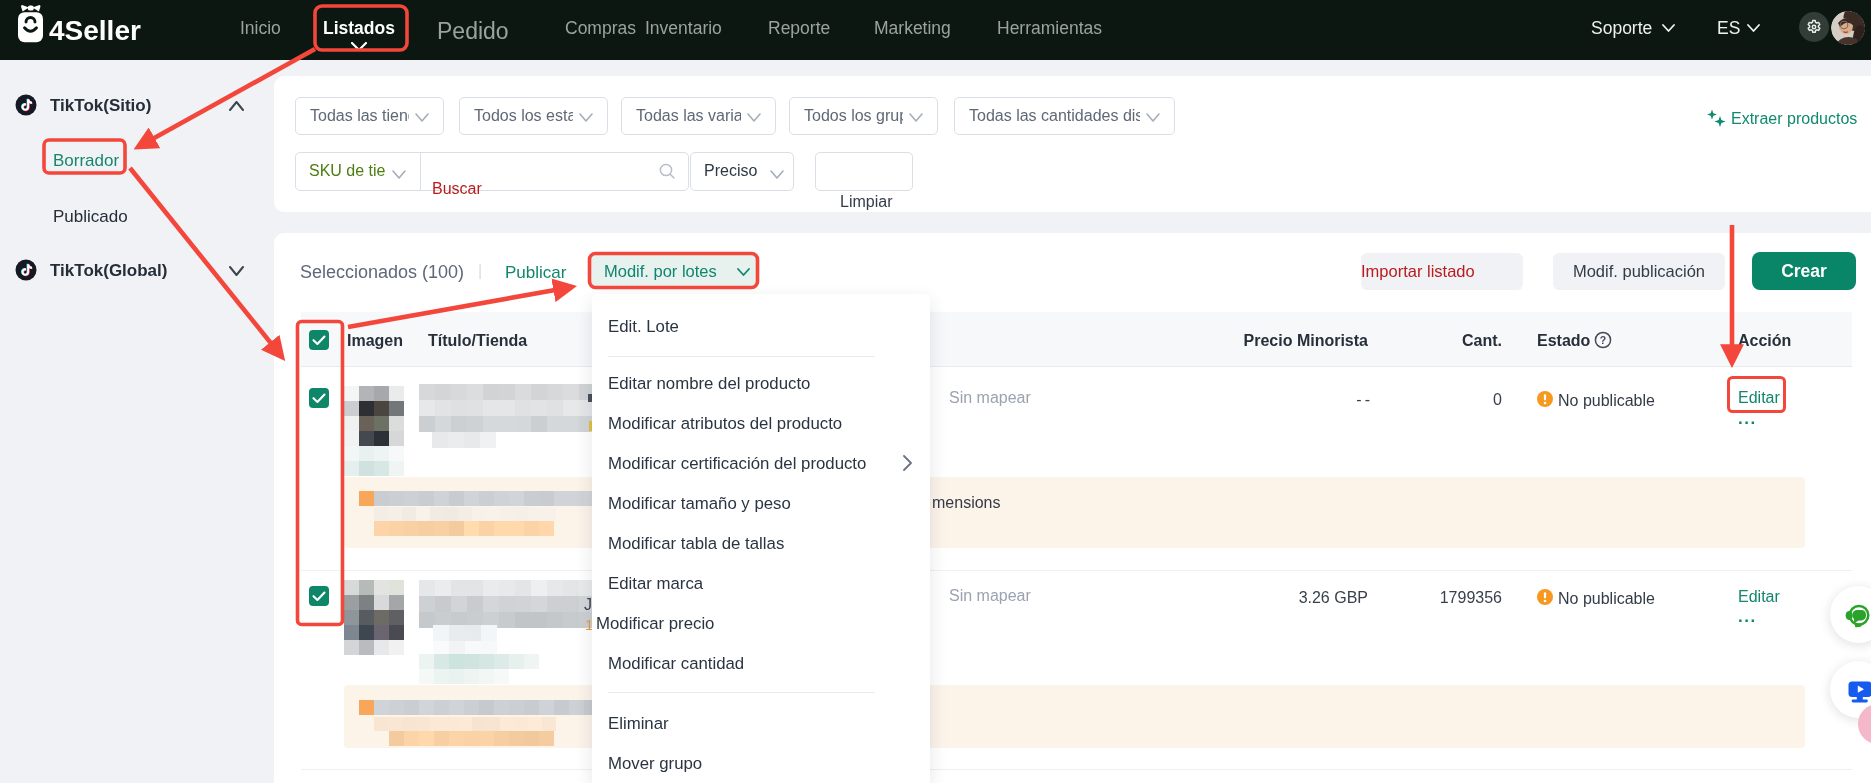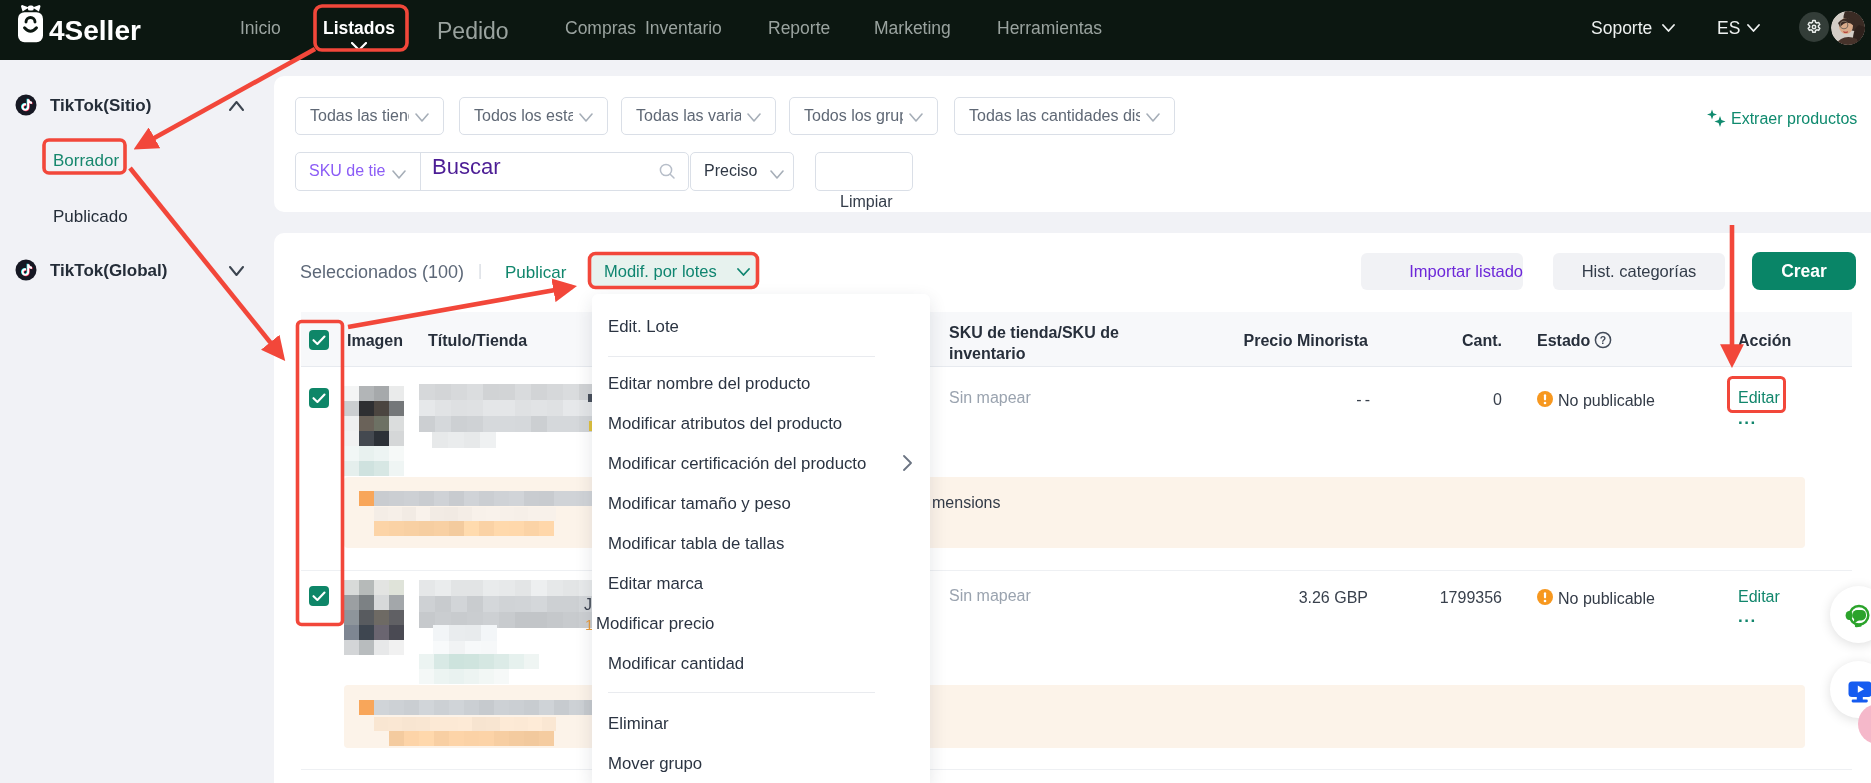--- a/index.html
+++ b/index.html
@@ -112,25 +112,25 @@
 <div style="position:absolute;left:954px;top:97px;width:221px;height:38px;
 background:#fff;border:1px solid #dadfe7;border-radius:5px;overflow:hidden">
 <div style="position:absolute;left:14px;top:9px;right:34px;font-size:16px;color:#5f6875;white-space:nowrap;overflow:hidden">Todas las cantidades disponibles</div>
 <svg style="position:absolute;left:191px;top:15px" width="14" height="9">
         <polyline points="1,1 7.0,8 13,1" fill="none" stroke="#a6aeb8" stroke-width="1.6" stroke-linecap="round" stroke-linejoin="round"></polyline>
       </svg>
     </div>
 <div class="abs" style="left:295px;top:152px;width:394px;height:39px;background:#fff;
 border:1px solid #dadfe7;border-radius:5px"></div>
 <div class="abs" style="left:420px;top:152px;width:1px;height:39px;background:#dadfe7"></div>
-<div style="position:absolute;left:309px;top:162px;font-size:16px;color:#8b5cf6;font-weight:normal;white-space:nowrap;line-height:1.15;">SKU de tie</div>
+<div style="position:absolute;left:309px;top:162px;font-size:16px;color:#4d7c0f;font-weight:normal;white-space:nowrap;line-height:1.15;">SKU de tie</div>
 <svg style="position:absolute;left:392px;top:170px" width="14" height="9">
       <polyline points="1,1 7.0,8 13,1" fill="none" stroke="#a6aeb8" stroke-width="1.6" stroke-linecap="round" stroke-linejoin="round"></polyline>
     </svg>
-<div style="position:absolute;left:432px;top:154px;font-size:22px;color:#4c1d95;font-weight:normal;white-space:nowrap;line-height:1.15;">Buscar</div>
+<div style="position:absolute;left:432px;top:180px;font-size:16px;color:#b91c1c;font-weight:normal;white-space:nowrap;line-height:1.15;">Buscar</div>
 <div class="abs" style="left:658px;top:162px"><svg width="18" height="18" viewBox="0 0 18 18">
 <circle cx="8" cy="8" r="5.6" fill="none" stroke="#b7bec9" stroke-width="1.5"></circle>
 <line x1="12.2" y1="12.2" x2="16" y2="16" stroke="#b7bec9" stroke-width="1.5" stroke-linecap="round"></line>
 </svg></div>
 <div class="abs" style="left:690px;top:152px;width:104px;height:39px;background:#fff;
 border:1px solid #dadfe7;border-radius:5px"></div>
 <div style="position:absolute;left:704px;top:162px;font-size:16px;color:#2f3845;font-weight:normal;white-space:nowrap;line-height:1.15;">Preciso</div>
 <svg style="position:absolute;left:770px;top:170px" width="14" height="9">
       <polyline points="1,1 7.0,8 13,1" fill="none" stroke="#a6aeb8" stroke-width="1.6" stroke-linecap="round" stroke-linejoin="round"></polyline>
     </svg>
@@ -145,33 +145,32 @@
 <div class="abs" style="left:274px;top:233px;width:1610px;height:550px;background:#fff;border-radius:10px 10px 0 0"></div>
 <div style="position:absolute;left:300px;top:262px;font-size:18px;color:#5d6878;font-weight:normal;white-space:nowrap;line-height:1.15;">Seleccionados (100)</div>
 <div style="position:absolute;left:478px;top:262px;font-size:16px;color:#d8dce3;font-weight:normal;white-space:nowrap;line-height:1.15;">|</div>
 <div style="position:absolute;left:505px;top:263px;font-size:17px;color:#10866c;font-weight:normal;white-space:nowrap;line-height:1.15;">Publicar</div>
 <div class="abs" style="left:591px;top:255px;width:165px;height:31px;background:#e7f2ee;border-radius:4px"></div>
 <div style="position:absolute;left:604px;top:262px;font-size:16.5px;color:#0f8570;font-weight:normal;white-space:nowrap;line-height:1.15;">Modif. por lotes</div>
 <svg style="position:absolute;left:737px;top:268px" width="13" height="8">
       <polyline points="1,1 6.5,7 12,1" fill="none" stroke="#0f8570" stroke-width="1.8" stroke-linecap="round" stroke-linejoin="round"></polyline>
     </svg>
 <div class="abs" style="left:1361px;top:253px;width:162px;height:37px;background:#f1f2f5;border-radius:6px"></div>
-<div class="abs" style="left:1361px;top:262px;width:162px;text-align:right;font-size:16.5px;color:#6d28d9">Importar listado</div>
+<div class="abs" style="left:1361px;top:262px;width:162px;text-align:left;font-size:16.5px;color:#b91c1c">Importar listado</div>
 <div class="abs" style="left:1553px;top:253px;width:172px;height:37px;background:#f1f2f5;border-radius:6px"></div>
-<div class="abs" style="left:1553px;top:262px;width:172px;text-align:center;font-size:16.5px;color:#333c49">Hist. categorías</div>
+<div class="abs" style="left:1553px;top:262px;width:172px;text-align:center;font-size:16.5px;color:#333c49">Modif. publicación</div>
 <div class="abs" style="left:1752px;top:252px;width:104px;height:38px;background:#098567;border-radius:8px"></div>
 <div class="abs" style="left:1752px;top:261px;width:104px;text-align:center;font-size:17.5px;color:#fff;font-weight:bold">Crear</div>
 <div class="abs" style="left:301px;top:312px;width:1551px;height:55px;background:#f7f8fa;border-bottom:1px solid #e7eaef"></div>
 <div class="abs" style="left:309px;top:330px"><svg width="20" height="20" viewBox="0 0 20 20">
 <rect width="20" height="20" rx="4" fill="#0e8668"></rect>
 <path d="M4.5 10.2 L8.4 14 L15.5 6.5" fill="none" stroke="#fff" stroke-width="2.1" stroke-linecap="round" stroke-linejoin="round"></path>
 </svg></div>
 <div style="position:absolute;left:347px;top:332px;font-size:16px;color:#272f3b;font-weight:bold;white-space:nowrap;line-height:1.15;">Imagen</div>
 <div style="position:absolute;left:428px;top:332px;font-size:16px;color:#272f3b;font-weight:bold;white-space:nowrap;line-height:1.15;">Título/Tienda</div>
-<div style="position:absolute;left:949px;top:322px;font-size:16px;color:#272f3b;font-weight:bold;white-space:nowrap;line-height:1.15;line-height:21px">SKU de tienda/SKU de<br>inventario</div>
 <div style="position:absolute;right:503px;top:332px;font-size:16px;color:#272f3b;font-weight:bold;white-space:nowrap;line-height:1.15">Precio Minorista</div>
 <div style="position:absolute;right:369px;top:332px;font-size:16px;color:#272f3b;font-weight:bold;white-space:nowrap;line-height:1.15">Cant.</div>
 <div style="position:absolute;left:1537px;top:332px;font-size:16px;color:#272f3b;font-weight:bold;white-space:nowrap;line-height:1.15;text-align:right;">Estado</div>
 <div class="abs" style="left:1594px;top:331px"><svg width="18" height="18" viewBox="0 0 18 18">
 <circle cx="9" cy="9" r="7.6" fill="none" stroke="#434c5a" stroke-width="1.5"></circle>
 <text x="9" y="12.7" font-size="10.5" font-weight="bold" text-anchor="middle" fill="#434c5a" font-family="Liberation Sans, sans-serif">?</text>
 </svg></div>
 <div style="position:absolute;left:1738px;top:332px;font-size:16px;color:#272f3b;font-weight:bold;white-space:nowrap;line-height:1.15;">Acción</div>
 <div class="abs" style="left:309px;top:388px"><svg width="20" height="20" viewBox="0 0 20 20">
 <rect width="20" height="20" rx="4" fill="#0e8668"></rect>

